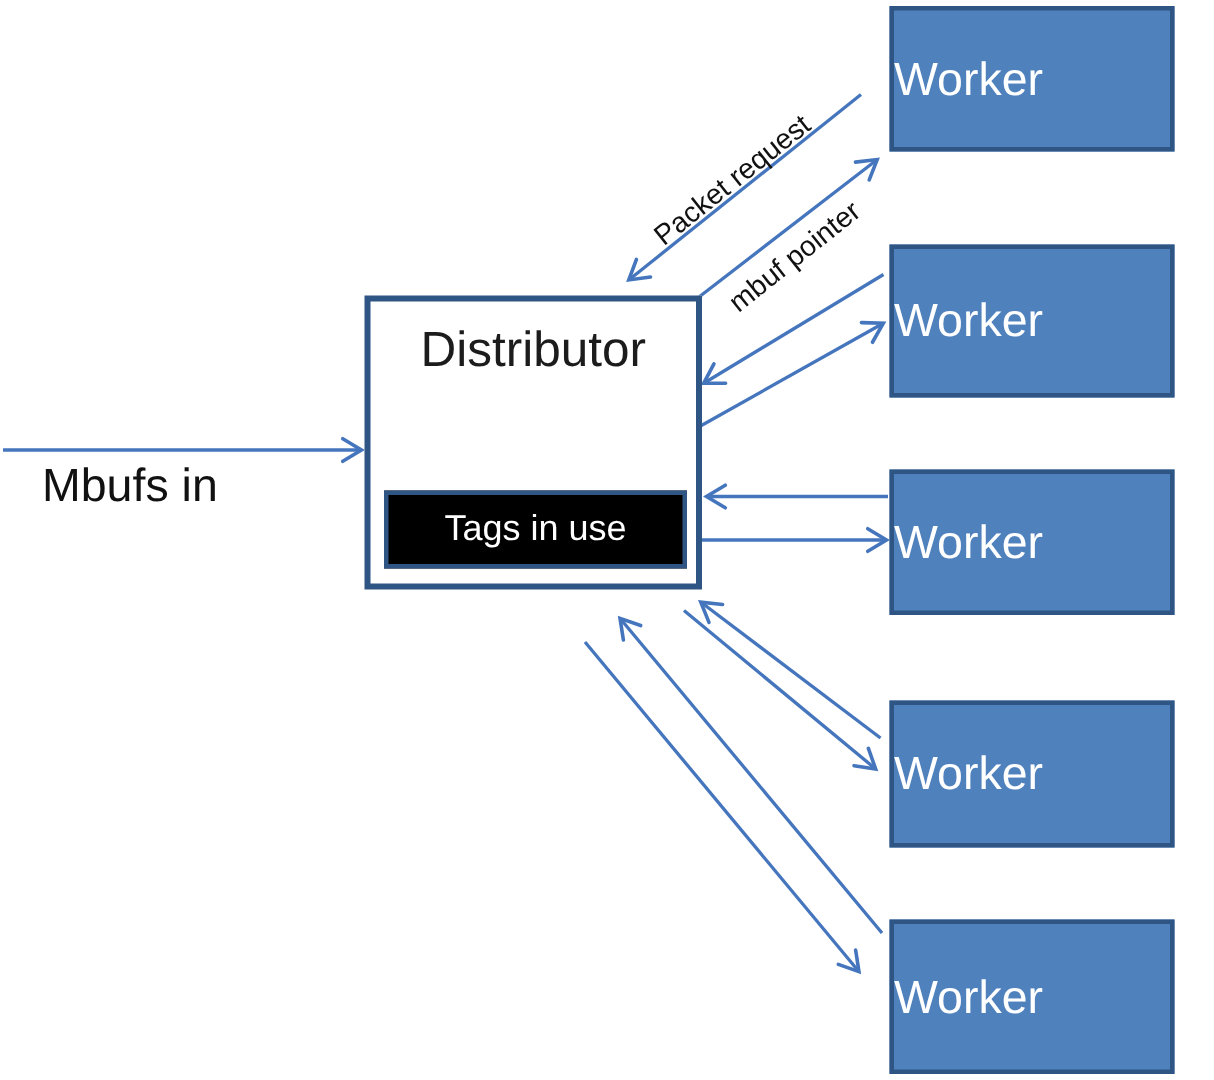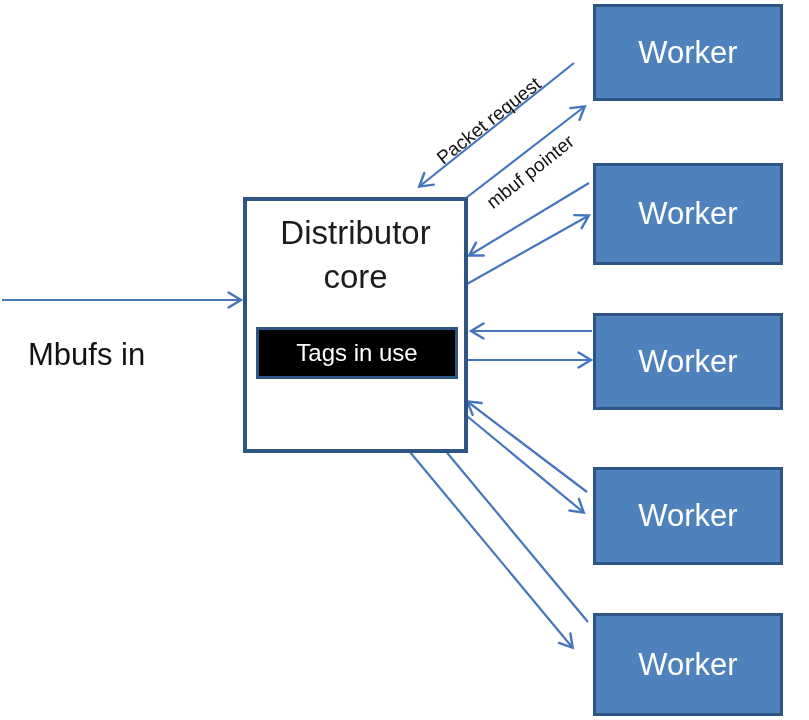--- a/index.html
+++ b/index.html
@@ -8,21 +8,21 @@
     width:809px;height:720px;
     background:#ffffff;
     overflow:hidden;
     font-family:"Liberation Sans", sans-serif;
   }
   .arrow-layer{position:absolute;left:0;top:0;}
 
   .node{position:absolute;box-sizing:border-box;}
 
   .distributor{
-    left:243px;top:197px;width:225px;height:256px;
+    left:243px;top:197px;width:225px;height:196px;
     background:#ffffff;
     border:4px solid #2e5584;
     text-align:center;
   }
   .dist-line{
     color:#1c1c1c;
     font-size:33px;
     line-height:44px;
   }
   .dist-line.first{margin-top:10px;}
@@ -38,34 +38,33 @@
     line-height:46px;
     text-align:center;
   }
 
   .worker{
     left:593px;width:190px;
     background:#4f81bd;
     border:3px solid #2e5584;
     color:#ffffff;
     font-size:31px;
-    display:flex;align-items:center;justify-content:center;
+    display:flex;align-items:center;
   }
   .w1{top:4px;height:97px;}
   .w2{top:163px;height:102px;}
   .w3{top:313px;height:97px;}
   .w4{top:467px;height:98px;}
   .w5{top:613px;height:103px;}
 
   .mbufs-label{
     position:absolute;
     left:28px;top:306px;
     color:#111111;
     font-size:31px;
-    margin-top:31px;
   }
 
   .edge-label{
     position:absolute;
     color:#111111;
     font-size:19px;
     text-align:center;
     white-space:nowrap;
     transform:rotate(-38.5deg);
   }
@@ -99,21 +98,20 @@
     <line x1="456" y1="407" x2="583" y2="512" stroke="#4576bd" stroke-width="2.2" marker-end="url(#ah)"></line>
 
     <line x1="588" y1="622" x2="414" y2="413" stroke="#4576bd" stroke-width="2.2" marker-end="url(#ah)"></line>
     <line x1="390" y1="428" x2="572" y2="647" stroke="#4576bd" stroke-width="2.2" marker-end="url(#ah)"></line>
   </svg>
 
   <div class="mbufs-label">Mbufs in</div>
 
   <div class="node distributor">
     <div class="dist-line first">Distributor</div>
-    <div class="dist-line">core</div>
     <div class="tags-box">
       <span>Tags in use</span>
     </div>
   </div>
 
   <div class="node worker w1">
     <span>Worker</span>
   </div>
   <div class="node worker w2">
     <span>Worker</span>

